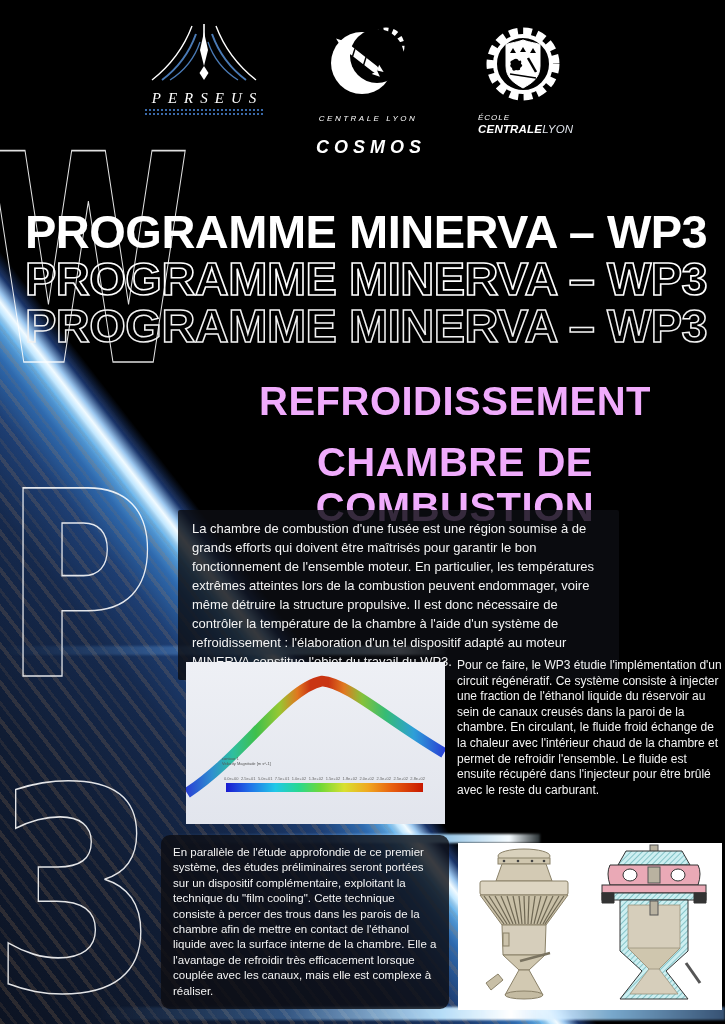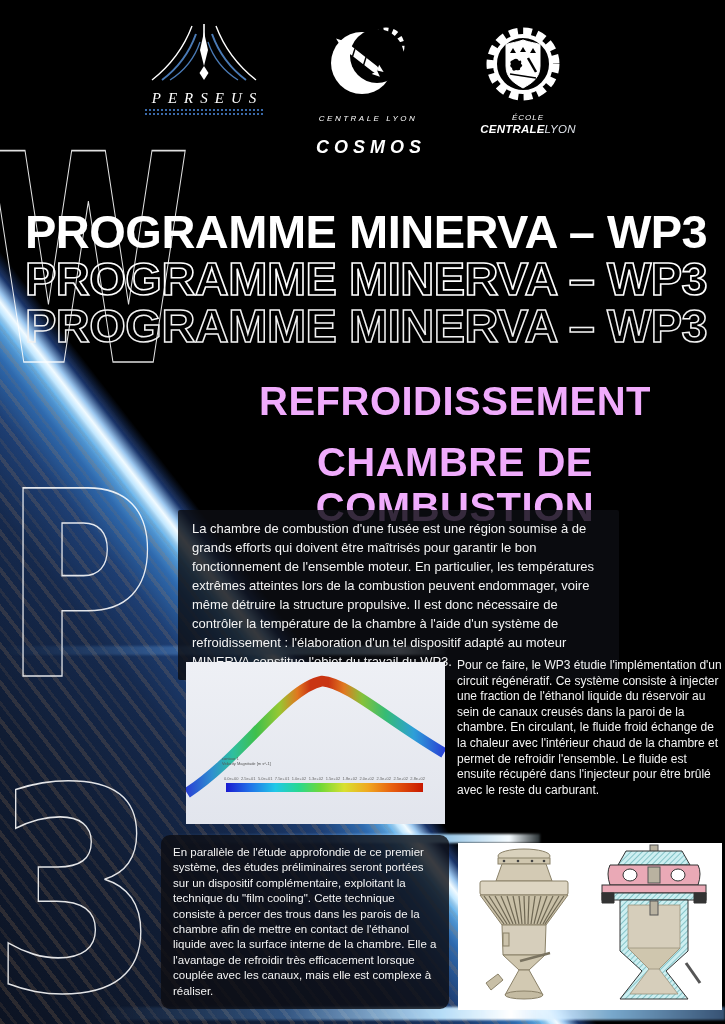--- a/index.html
+++ b/index.html
@@ -45,21 +45,21 @@
   .perseus-name{font-family:"Liberation Serif",serif;font-size:15px;letter-spacing:7px;
     margin-left:7px;margin-top:2px;}
   .micro-line{height:2px;width:118px;margin:2px auto 0;background:
     repeating-linear-gradient(90deg,#3a6aaa 0 2px,rgba(0,0,0,0) 2px 4px);}
   .cnes-row{font-size:12px;letter-spacing:2px;margin-top:4px;}
   .cnes-row .dots{color:#cfd8e6;font-size:10px;letter-spacing:4px;}
   .logo-cosmos{left:310px;top:2px;width:116px;}
   .cosmos-l1{font-size:8px;letter-spacing:2.5px;margin-top:2px;}
   .cosmos-l2{font-size:18px;letter-spacing:5px;margin-top:14px;font-weight:bold;text-align:right;}
   .logo-ecl{left:468px;top:10px;width:110px;}
-  .ecl-text{text-align:center;margin-left:10px;line-height:1.1;}
+  .ecl-text{text-align:left;margin-left:10px;line-height:1.1;}
   .ecl-l1{font-size:8px;letter-spacing:1px;}
   .ecl-l2{font-size:11.5px;font-weight:bold;letter-spacing:.2px;}
   .ecl-l2 .lyon{font-weight:normal;color:#dfe3ea;}
 
   
   .title-block{position:absolute;left:25px;top:208px;z-index:3;white-space:nowrap;}
   .title-line{font-size:47px;line-height:47px;font-weight:800;letter-spacing:-.5px;color:#fff;}
   .title-outline{color:rgba(0,0,0,0);-webkit-text-stroke:1.6px #ffffff;}
   .title-outline2{-webkit-text-stroke:1.5px #f2f2f2;}
 

